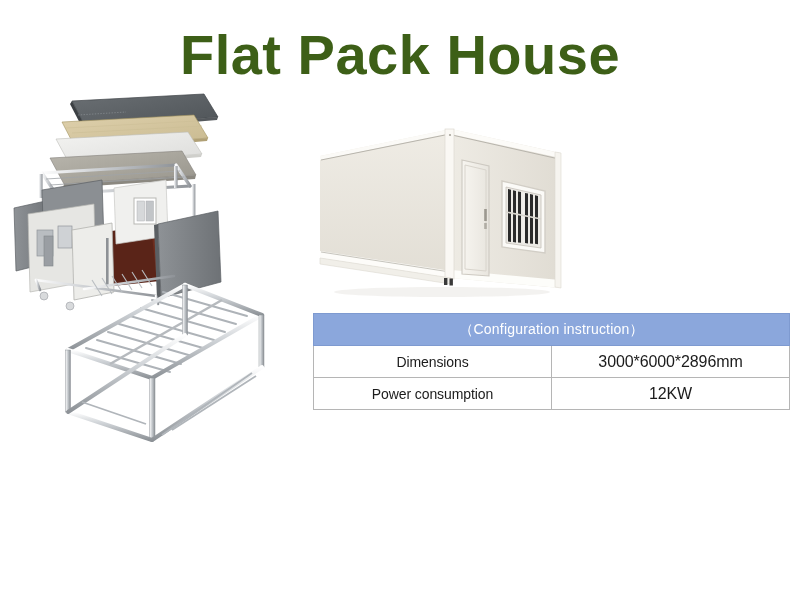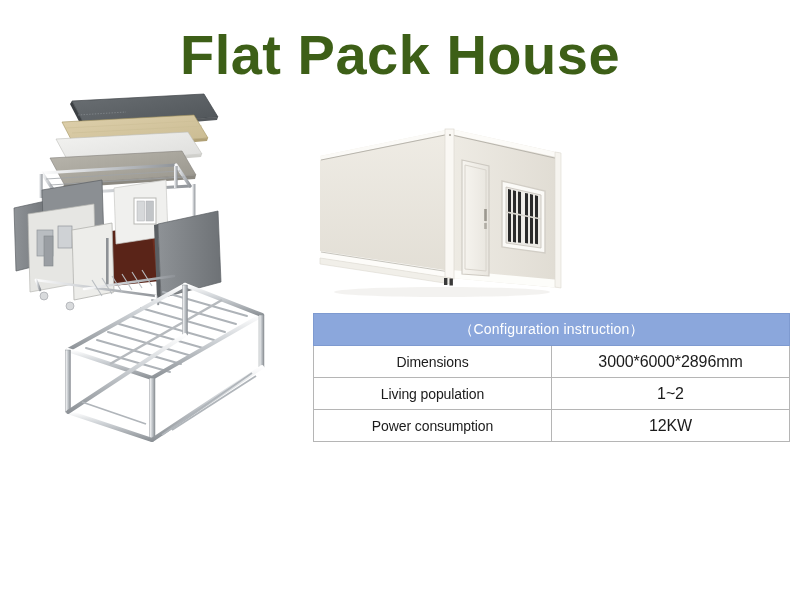--- a/index.html
+++ b/index.html
@@ -374,21 +374,17 @@
 <table id="spec-table">
   <tbody>
     <tr>
       <th class="tbl-header" colspan="2">（Configuration instruction）</th>
     </tr>
     <tr>
       <td class="label-cell">Dimensions</td>
       <td class="value-cell">3000*6000*2896mm</td>
     </tr>
     <tr>
-      <td class="label-cell">Living population</td>
-      <td class="value-cell">1~2</td>
-    </tr>
-    <tr>
       <td class="label-cell">Power consumption</td>
       <td class="value-cell">12KW</td>
     </tr>
   </tbody>
 </table>
 
 </body></html>

